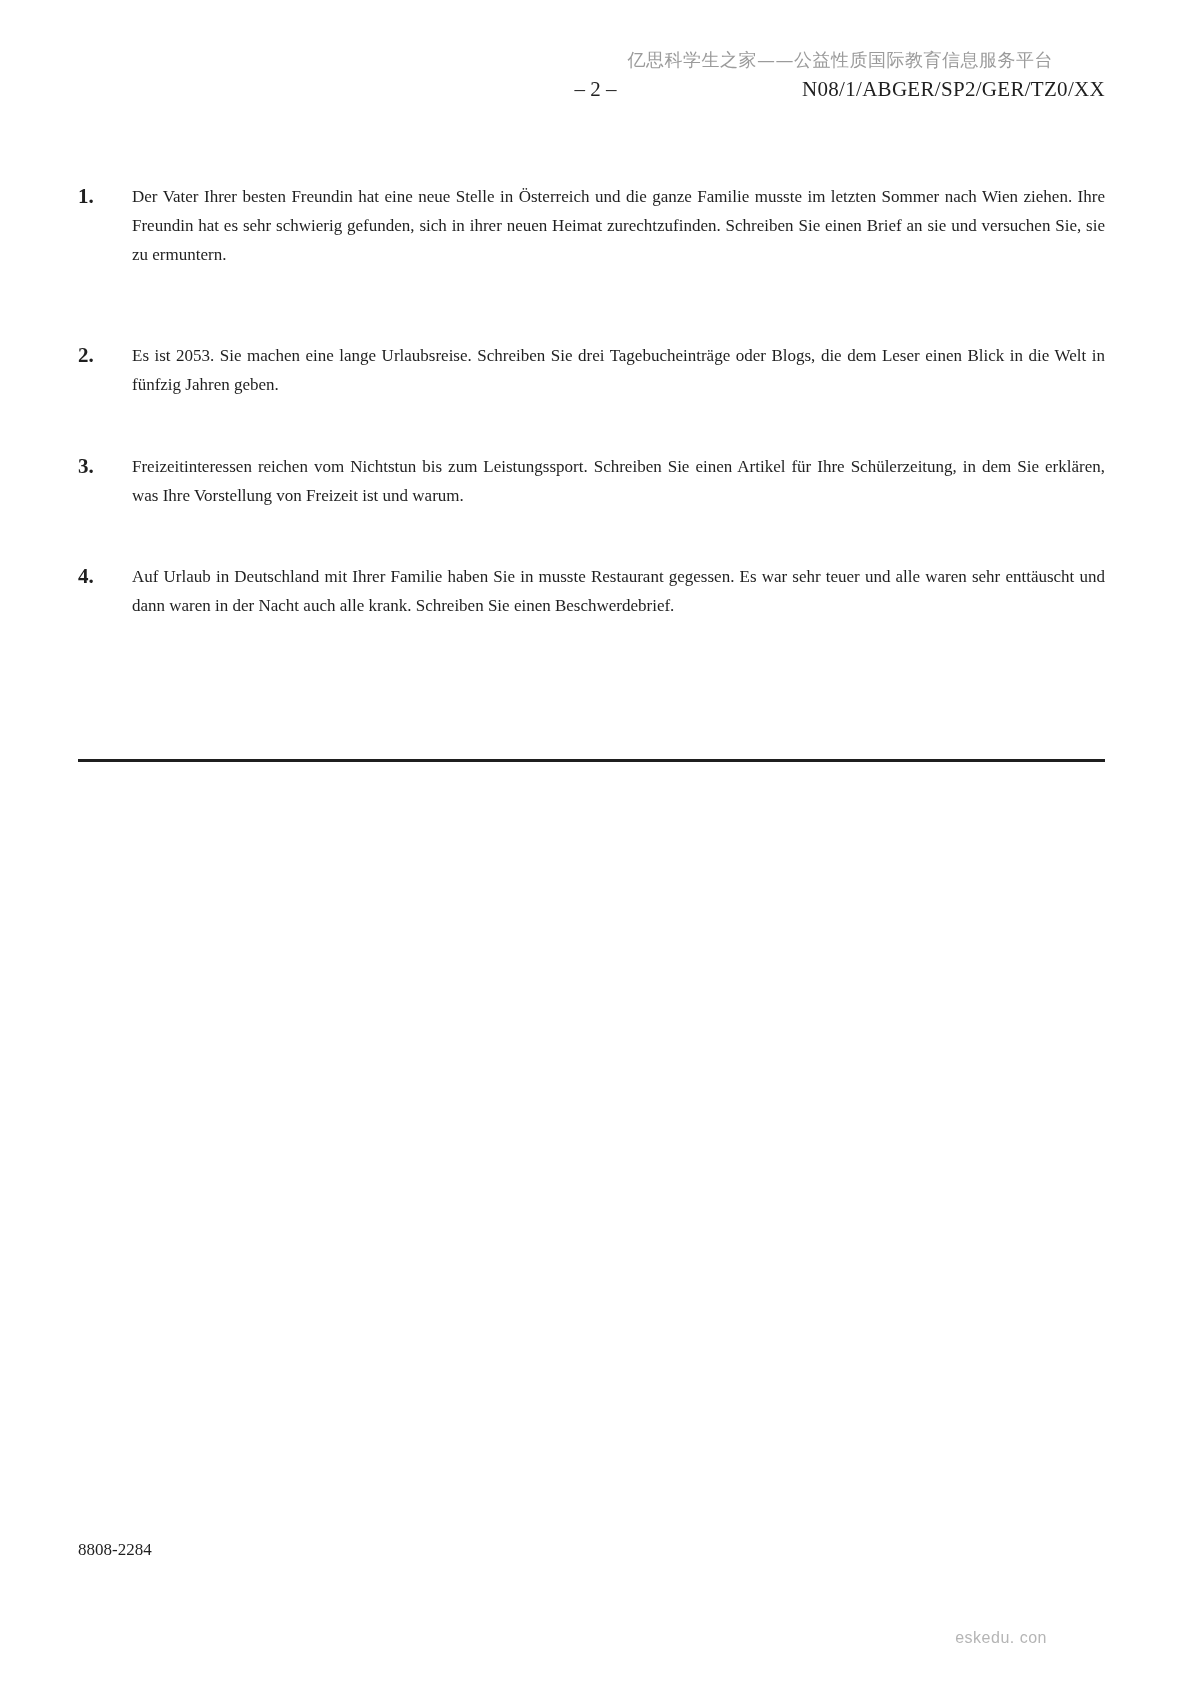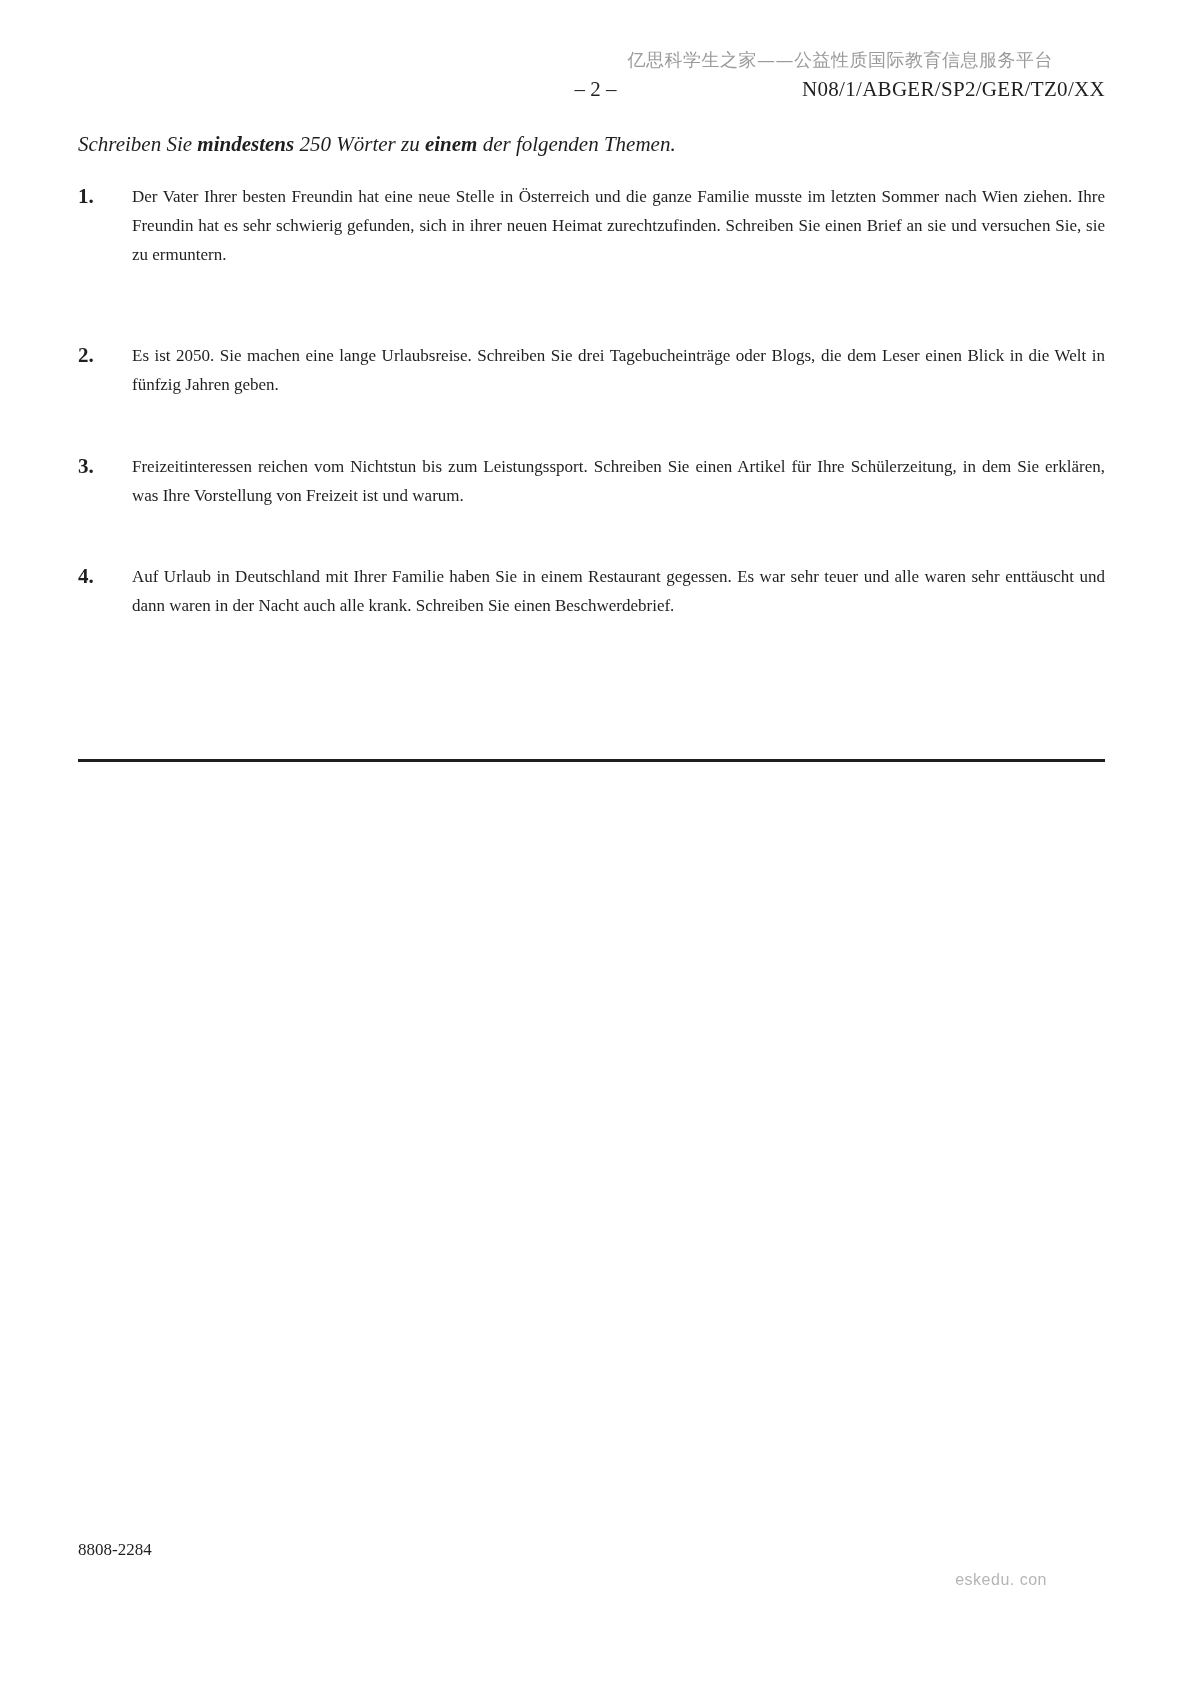--- a/index.html
+++ b/index.html
@@ -63,61 +63,58 @@
   .divider{
     position:absolute;top:759px;left:78px;width:1027px;height:3px;
     background:var(--text);
   }
 
   .footer-doc-number{
     position:absolute;left:78px;top:1526px;
     font-size:17px;line-height:20px;margin-top:14px;
   }
   .footer-watermark{
-    position:absolute;right:144px;top:1571px;
+    position:absolute;right:144px;top:1629px;
     font-family:"Liberation Sans","DejaVu Sans",sans-serif;
     font-size:16px;line-height:18px;
     color:var(--footer-watermark);
     letter-spacing:0.5px;
     text-align:right;
   }
 </style>
 </head>
 <body>
 
 <div class="page">
 
   <div class="header-watermark">亿思科学生之家——公益性质国际教育信息服务平台</div>
 
   <div class="page-number">– 2 –</div>
 
   <div class="paper-code">N08/1/ABGER/SP2/GER/TZ0/XX</div>
 
-  <div class="instruction">
-    <span>Schreiben Sie </span><b>mindestens</b><span> 250 Wörter zu </span><b>einem</b><span> der folgenden Themen.</span>
-  </div>
 
   <div class="question q1">
     <span class="q-num">1.</span>
     <p class="q-text">Der Vater Ihrer besten Freundin hat eine neue Stelle in Österreich und die ganze Familie musste im letzten Sommer nach Wien ziehen. Ihre Freundin hat es sehr schwierig gefunden, sich in ihrer neuen Heimat zurechtzufinden. Schreiben Sie einen Brief an sie und versuchen Sie, sie zu ermuntern.</p>
   </div>
 
   <div class="question q2">
     <span class="q-num">2.</span>
-    <p class="q-text">Es ist 2050. Sie machen eine lange Urlaubsreise. Schreiben Sie drei Tagebucheinträge oder Blogs, die dem Leser einen Blick in die Welt in fünfzig Jahren geben.</p>
+    <p class="q-text">Es ist 2053. Sie machen eine lange Urlaubsreise. Schreiben Sie drei Tagebucheinträge oder Blogs, die dem Leser einen Blick in die Welt in fünfzig Jahren geben.</p>
   </div>
 
   <div class="question q3">
     <span class="q-num">3.</span>
     <p class="q-text">Freizeitinteressen reichen vom Nichtstun bis zum Leistungssport. Schreiben Sie einen Artikel für Ihre Schülerzeitung, in dem Sie erklären, was Ihre Vorstellung von Freizeit ist und warum.</p>
   </div>
 
   <div class="question q4">
     <span class="q-num">4.</span>
-    <p class="q-text">Auf Urlaub in Deutschland mit Ihrer Familie haben Sie in einem Restaurant gegessen. Es war sehr teuer und alle waren sehr enttäuscht und dann waren in der Nacht auch alle krank. Schreiben Sie einen Beschwerdebrief.</p>
+    <p class="q-text">Auf Urlaub in Deutschland mit Ihrer Familie haben Sie in musste Restaurant gegessen. Es war sehr teuer und alle waren sehr enttäuscht und dann waren in der Nacht auch alle krank. Schreiben Sie einen Beschwerdebrief.</p>
   </div>
 
   <div class="divider"></div>
 
   <div class="footer-doc-number">8808-2284</div>
 
   <div class="footer-watermark">eskedu. con</div>
 
 </div>
 

